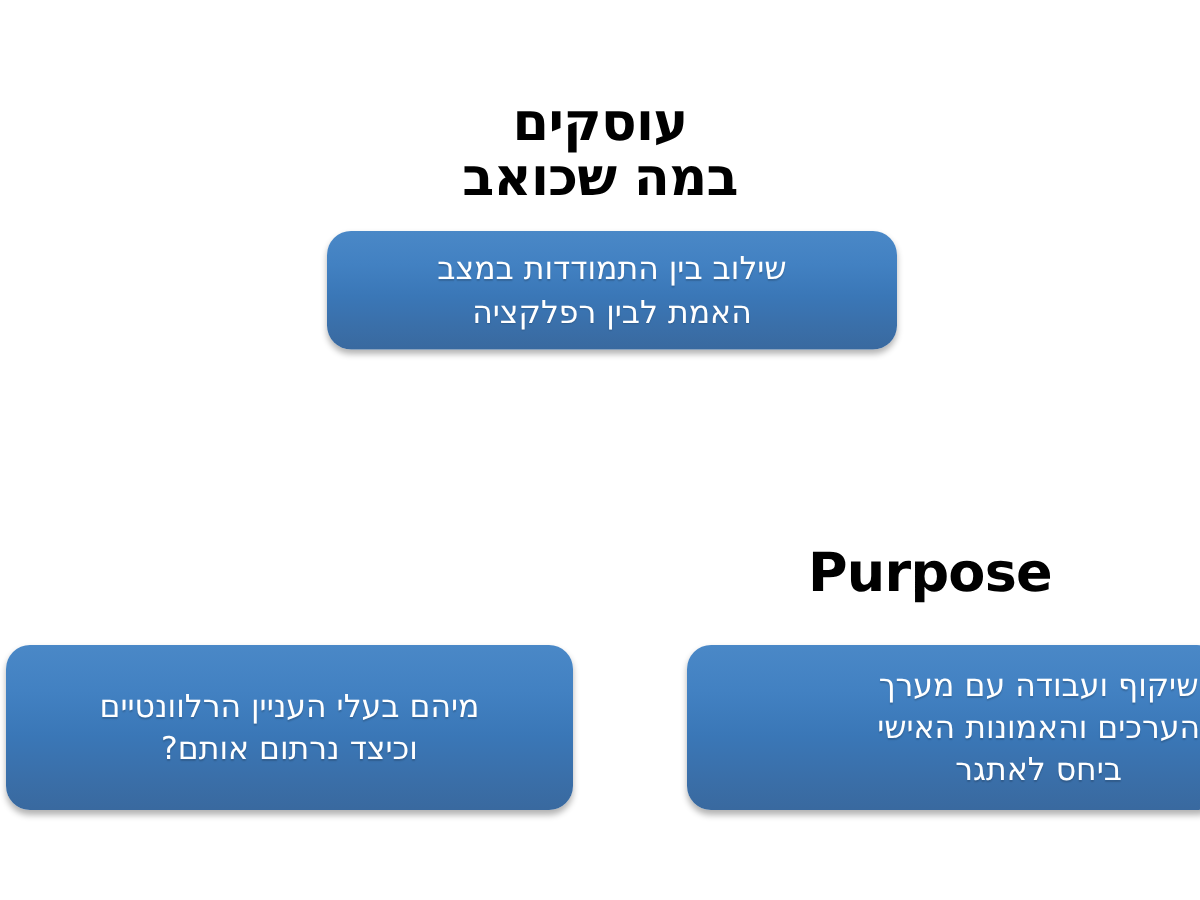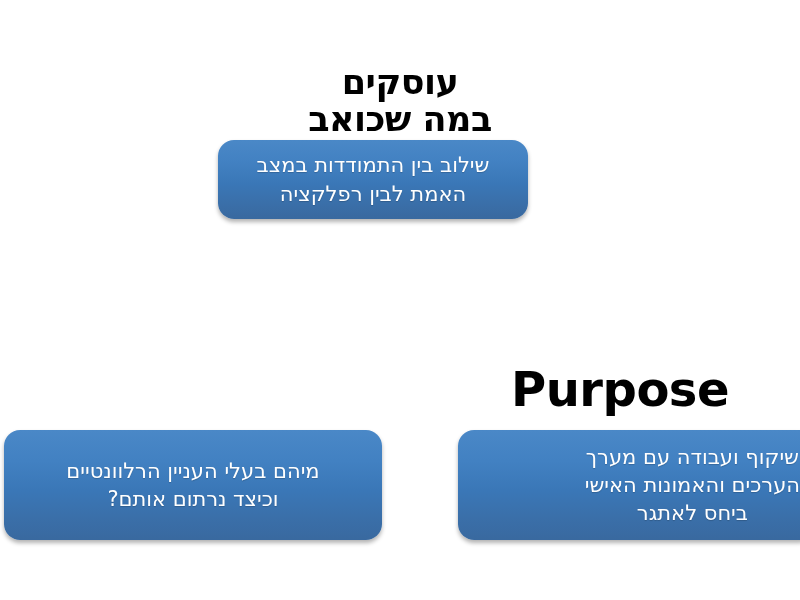--- a/index.html
+++ b/index.html
@@ -51,21 +51,21 @@
   #heading-left {
     left: 55px;
     top: 292px;
     width: 310px;
     font-size: 35px;
   }
   #heading-right {
     left: 480px;
     top: 320px;
     width: 280px;
-    font-size: 48px;
+    font-size: 36px;
   }
 
   
   .callout {
     position: absolute;
     border-radius: 16px;
     background: linear-gradient(to bottom,
         #4a88c7 0%,
         #4281c2 28%,
         #3a77b7 55%,
@@ -85,22 +85,22 @@
     text-align: center;
     font-family: "DejaVu Sans", "Liberation Sans", sans-serif;
     font-size: 21px;
     line-height: 1.34;
     white-space: pre-line;
     text-shadow: 0 1px 1px rgba(0,0,0,0.18);
   }
 
   #callout-top {
     left: 218px;
-    top: 96px;
-    width: 310px;
+    top: 110px;
+    width: 380px;
     height: 79px;
   }
   #callout-left {
     left: 4px;
     top: 386px;
     width: 378px;
     height: 110px;
   }
   #callout-right {
     left: 458px;

